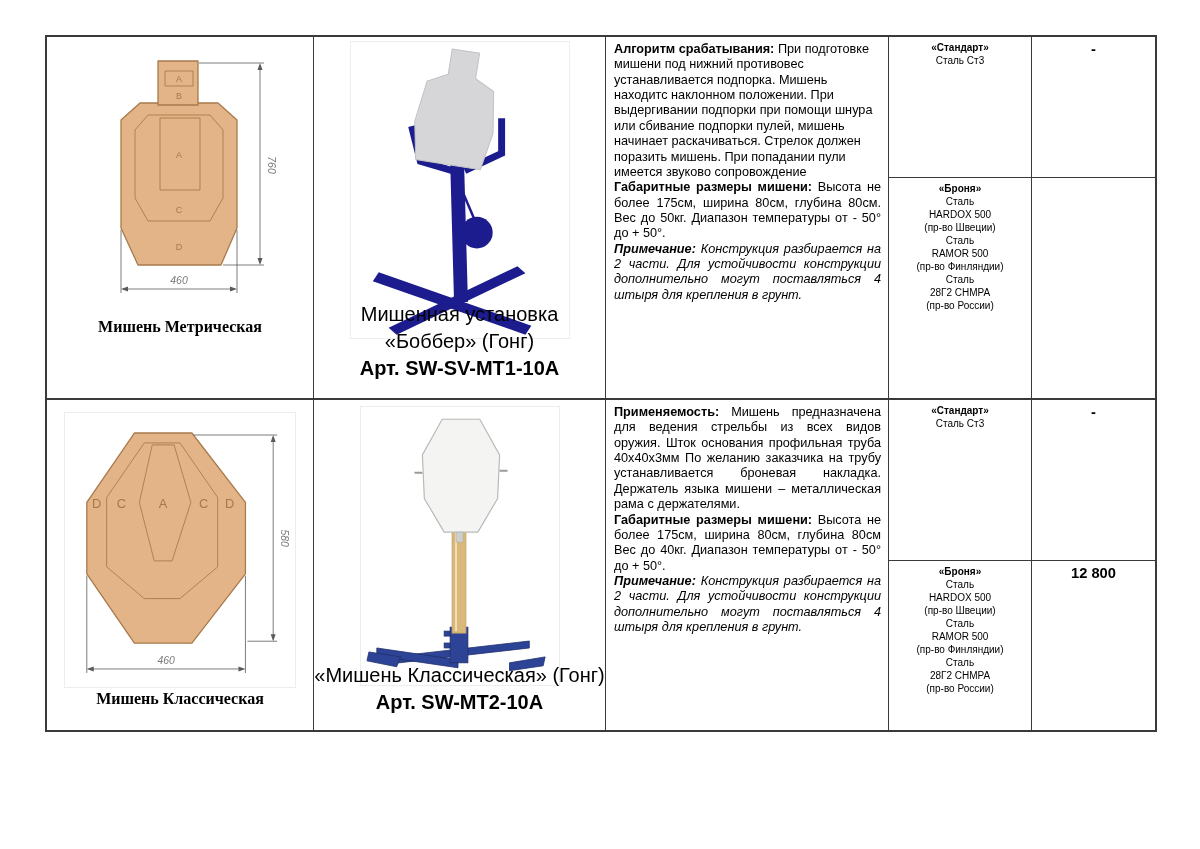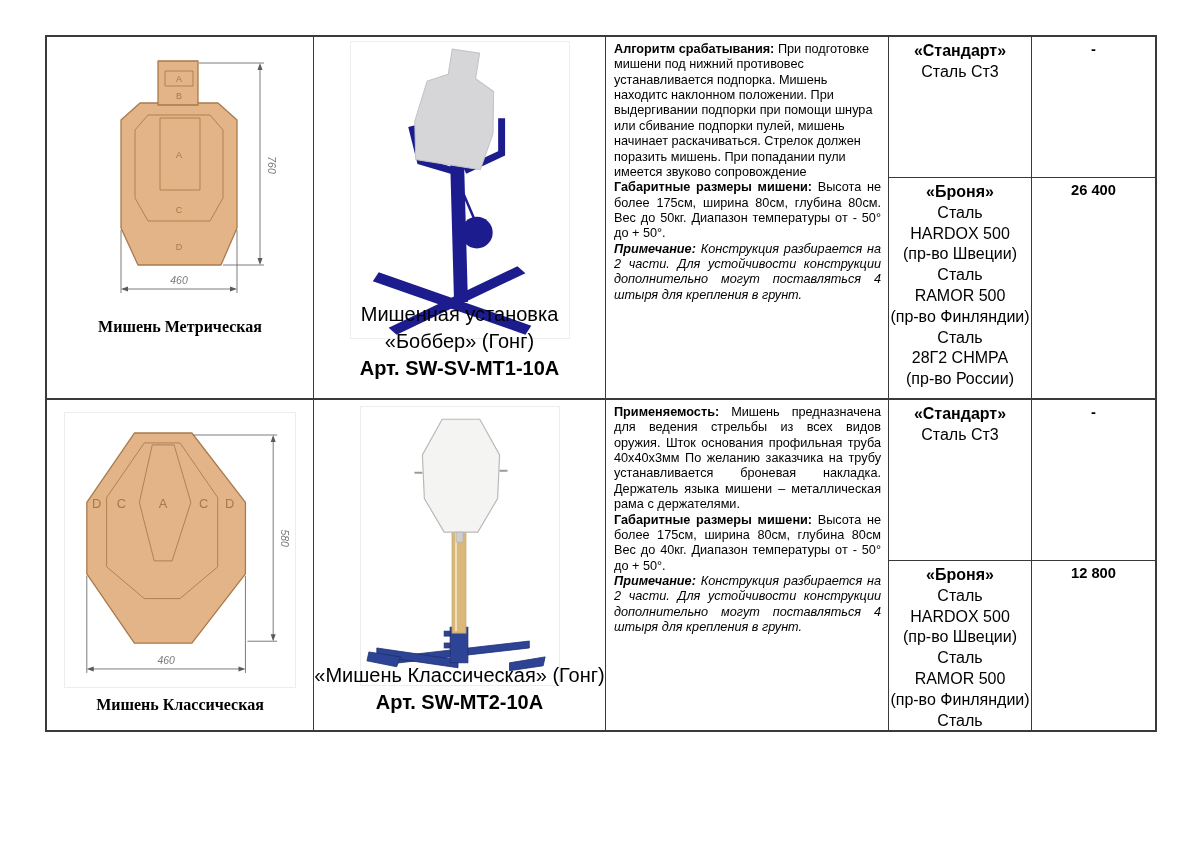--- a/index.html
+++ b/index.html
@@ -27,21 +27,21 @@
   .desc p b { font-weight:bold; }
   .desc p.note { font-style:italic; }
   .desc p.note b { font-style:italic; }
   .desc p span { white-space:normal; }
 
   
   .opts { display:flex; flex-direction:column; height:100%; }
   .opt-subrow { display:grid; grid-template-columns:143px 1fr; flex:1; }
   .opt-subrow.first1 { flex:0 0 141px; border-bottom:1.5px solid #3a3a3a; }
   .opt-subrow.first2 { flex:0 0 161px; border-bottom:1.5px solid #3a3a3a; }
-  .opt-mat { padding-top:4px; text-align:center; font-size:16px; line-height:1.3; border-right:1.5px solid #3a3a3a; }
+  .opt-mat { padding-top:4px; text-align:center; font-size:10px; line-height:1.3; border-right:1.5px solid #3a3a3a; }
   .opt-mat .grade { font-weight:bold; }
   .opt-mat .mats { white-space:pre-line; }
   .opt-price { padding-top:4px; text-align:center; font-weight:bold; font-size:14.7px; }
 
   svg text { font-family:"Liberation Sans", sans-serif; }
   .zone-letter { fill:#a5794a; }
   .dim-label { fill:#7a7a7a; font-style:italic; }
   .dim-line { stroke:#5a5a5a; stroke-width:0.8; fill:none; }
   .dim-arrow { fill:#5a5a5a; }
 </style>
@@ -140,21 +140,20 @@
               <div class="mats">Сталь
 HARDOX 500
 (пр-во Швеции)
 Сталь
 RAMOR 500
 (пр-во Финляндии)
 Сталь
 28Г2 CHMPA
 (пр-во России)</div>
             </div>
-            <div class="opt-price">26 400</div>
           </div>
         </div>
       </div>
     </div>
 
     <div class="t-row row2">
 
       <div class="cell">
         <div class="fig-wrap" style="top:12px;">
           <svg class="img-frame" width="232" height="276" viewBox="0 0 232 276">
@@ -180,21 +179,21 @@
             <text class="dim-label" x="218" y="126" font-size="10.5" text-anchor="middle" transform="rotate(90 218 126)">580</text>
 
             <line class="dim-line" x1="22" y1="164" x2="22" y2="262"></line>
             <line class="dim-line" x1="182" y1="164" x2="182" y2="262"></line>
             <line class="dim-line" x1="24" y1="258" x2="180" y2="258"></line>
             <polygon class="dim-arrow" points="22,258 29,255.5 29,260.5"></polygon>
             <polygon class="dim-arrow" points="182,258 175,255.5 175,260.5"></polygon>
             <text class="dim-label" x="102" y="253" font-size="10.5" text-anchor="middle">460</text>
           </svg>
         </div>
-        <div class="target-name" style="bottom:16px;">Мишень Классическая</div>
+        <div class="target-name" style="bottom:22px;">Мишень Классическая</div>
       </div>
 
       <div class="cell">
         <div class="fig-wrap" style="top:6px;">
           <svg class="img-frame" width="200" height="280" viewBox="0 0 200 280">
 
             <g stroke="#1f2f6b" stroke-width="0.8" fill="#2d4396">
               <polygon points="30,252 170,236 170,243 30,259"></polygon>
               <polygon points="16,243 98,255 98,263 16,251"></polygon>
               <polygon points="8,247 40,252 36,262 6,256"></polygon>

